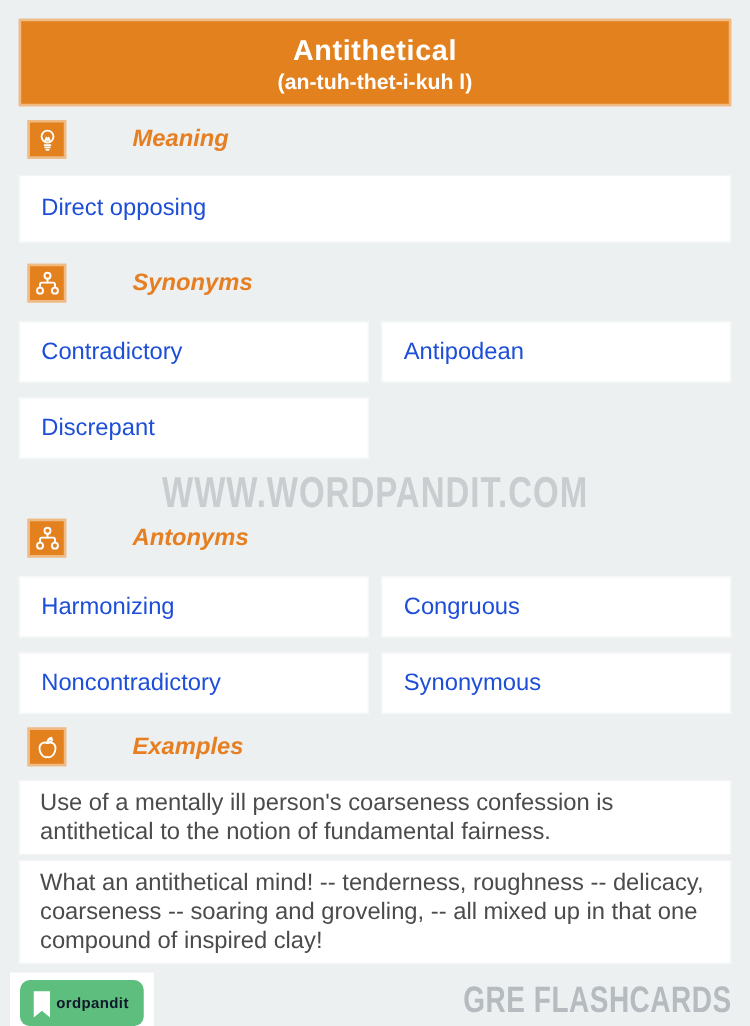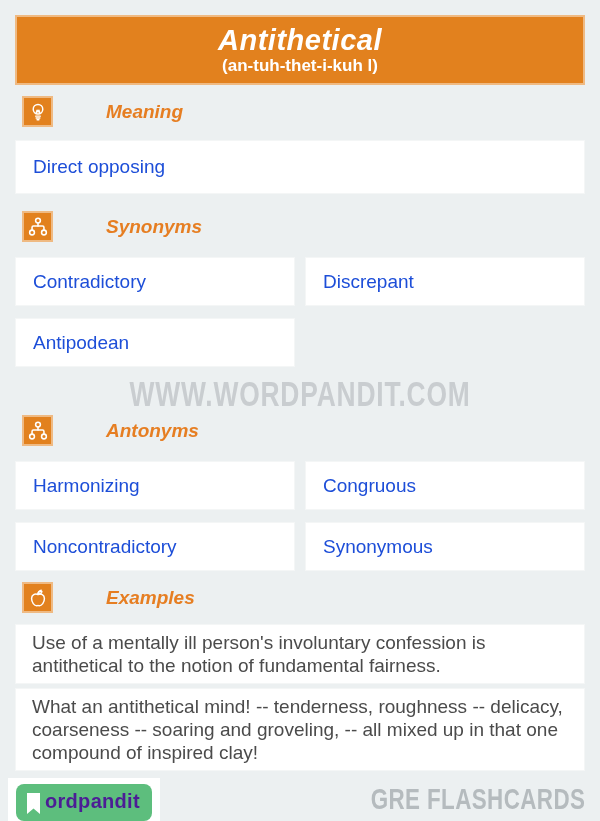--- a/index.html
+++ b/index.html
@@ -15,21 +15,21 @@
 
   
   .header {
     background:#e2811e;
     border:2px solid rgba(255,255,255,0.45);
     color:#ffffff;
     text-align:center;
     padding:7px 4px 9px 4px;
     height:70px;
   }
-  .header .word { font-size:29px; font-weight:bold; line-height:32px; letter-spacing:0.5px;font-style:italic; }
+  .header .word { font-size:23px; font-weight:bold; line-height:32px; letter-spacing:0.5px; }
   .header .pron { font-size:17px; font-weight:bold; line-height:20px; }
 
   
   .sec-row {
     display:flex; align-items:center;
     margin-top:11px; margin-left:7px;
     height:31px;
     gap:32px;
   }
   .sec-icon {
@@ -113,22 +113,22 @@
   }
   .logo-pill {
     background:#5dbe7d;
     border-radius:8px;
     display:flex; align-items:center;
     padding:5px 12px 6px 8px;
     height:37px;
   }
   .logo-pill svg { display:block; margin-right:1px; margin-top:6px; }
   .logo-text {
-    color:#4c1d95;
-    font-size:20px;
+    color:#0f172a;
+    font-size:12px;
     font-weight:bold;
     letter-spacing:0.3px;
   }
   .gre {
     text-align:right;
     white-space:nowrap;
     line-height:50px;
   }
   .gre span {
     display:inline-block;
@@ -171,22 +171,22 @@
         <path d="M12 7.6 v3.4"></path>
         <path d="M5.5 15 v-2.5 a1.5 1.5 0 0 1 1.5-1.5 h10 a1.5 1.5 0 0 1 1.5 1.5 V15"></path>
         <circle cx="5.5" cy="18" r="2.6"></circle>
         <circle cx="18.5" cy="18" r="2.6"></circle>
       </svg>
     </div>
     <div class="sec-label">Synonyms</div>
   </div>
   <div class="grid2">
     <div class="wbox">Contradictory</div>
+    <div class="wbox">Antipodean</div>
     <div class="wbox">Discrepant</div>
-    <div class="wbox">Antipodean</div>
   </div>
 
   <div class="watermark">
     <span>WWW.WORDPANDIT.COM</span>
   </div>
 
   <div class="sec-row" style="margin-top:0">
     <div class="sec-icon">
       <svg width="22" height="22" viewBox="0 0 24 24" fill="none" stroke="#ffffff" stroke-width="1.7" stroke-linecap="round" stroke-linejoin="round">
         <circle cx="12" cy="5" r="2.6"></circle>
@@ -208,21 +208,21 @@
   <div class="sec-row">
     <div class="sec-icon">
       <svg width="22" height="22" viewBox="0 0 24 24" fill="none" stroke="#ffffff" stroke-width="1.6" stroke-linecap="round" stroke-linejoin="round">
         <path d="M12 8.2 C8.8 6.6 5 8.6 5 12.6 C5 16.8 8 20.5 10.5 20.5 C11.1 20.5 11.5 20.2 12 20.2 C12.5 20.2 12.9 20.5 13.5 20.5 C16 20.5 19 16.8 19 12.6 C19 8.6 15.2 6.6 12 8.2 Z"></path>
         <path d="M12 8 C12 5.5 13.5 4 15.5 3.5"></path>
         <path d="M12 7.5 C12.2 5.3 14.2 4.2 16.2 4.9 C15.8 6.8 14 7.9 12 7.5 Z"></path>
       </svg>
     </div>
     <div class="sec-label">Examples</div>
   </div>
-  <div class="example-box first">Use of a mentally ill person's involuntary confession is antithetical to the notion of fundamental fairness.</div>
+  <div class="example-box first">Use of a mentally ill person's coarseness confession is antithetical to the notion of fundamental fairness.</div>
   <div class="example-box second">What an antithetical mind! -- tenderness, roughness -- delicacy, coarseness -- soaring and groveling, -- all mixed up in that one compound of inspired clay!</div>
 
   <div class="footer">
     <div class="logo-wrap">
       <div class="logo-pill">
         <svg width="20" height="26" viewBox="0 0 20 26">
           <path d="M3 1 h13 v21 l-6.5-5.5 L3 22 Z" fill="#ffffff"></path>
         </svg>
         <span class="logo-text">ordpandit</span>
       </div>

